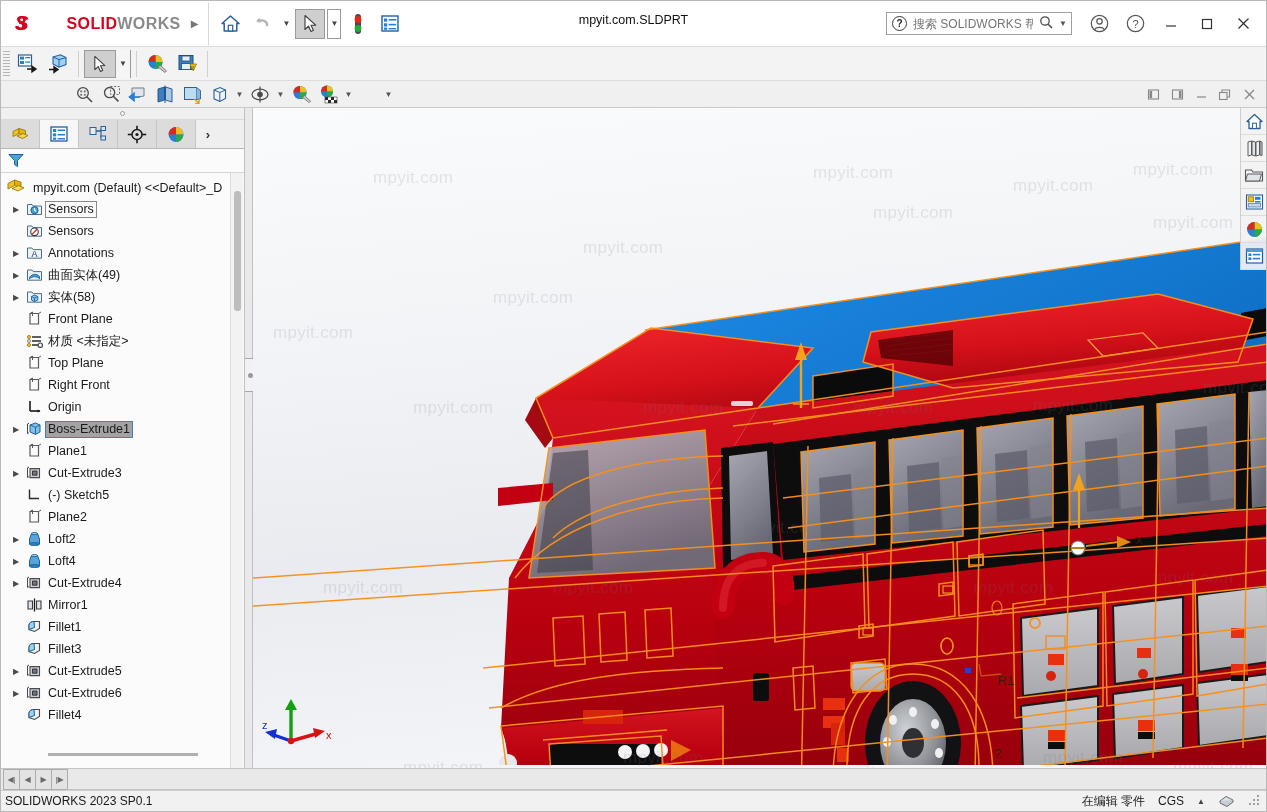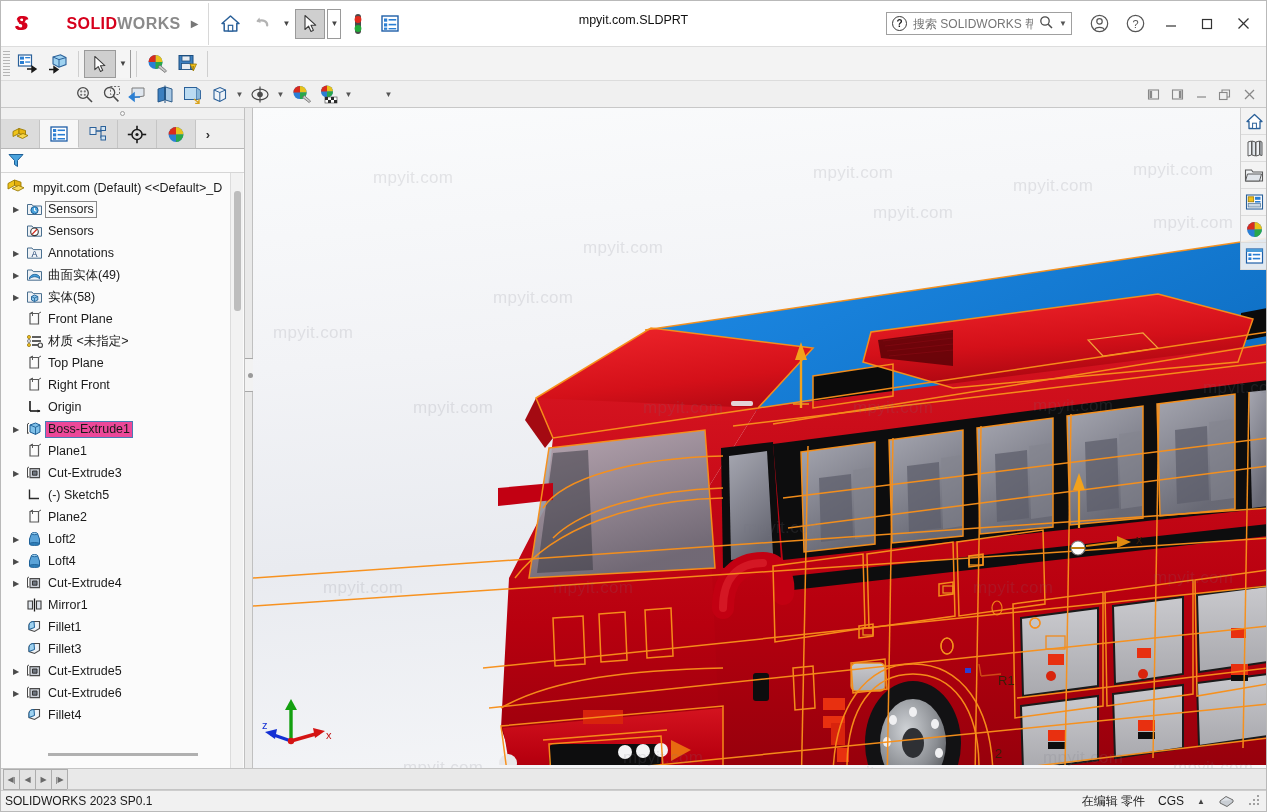--- a/index.html
+++ b/index.html
@@ -198,21 +198,21 @@
     display: flex; align-items: center; height: 22px;
     padding-left: 8px; white-space: nowrap; font-size: 12.5px; cursor: pointer;
   }
   .texp {
     width: 14px; flex: 0 0 14px; display: flex; align-items: center; justify-content: center;
     color: #4a4a4a; font-size: 8px;
   }
   .ticon { width: 22px; flex: 0 0 22px; display: flex; align-items: center; justify-content: center; }
   .tlabel { padding: 1px 3px; line-height: 15px; }
   .titem.selected .tlabel {
-    background: #ec4899; border: 1px solid #4a7cb5; padding: 0px 2px;
+    background: #a3a3a3; border: 1px solid #4a7cb5; padding: 0px 2px;
   }
   .titem.boxed .tlabel { border: 1px solid #8a8a8a; padding: 0px 2px; }
 
   .tree-scroll {
     position: absolute; right: 1px; top: 0; width: 13px; height: 100%;
     background: #f2f2f2; border-left: 1px solid #dcdcdc;
   }
   .tree-thumb {
     position: absolute; left: 3px; top: 18px; width: 7px; height: 120px;
     background: #bdbdbd; border-radius: 3px;

